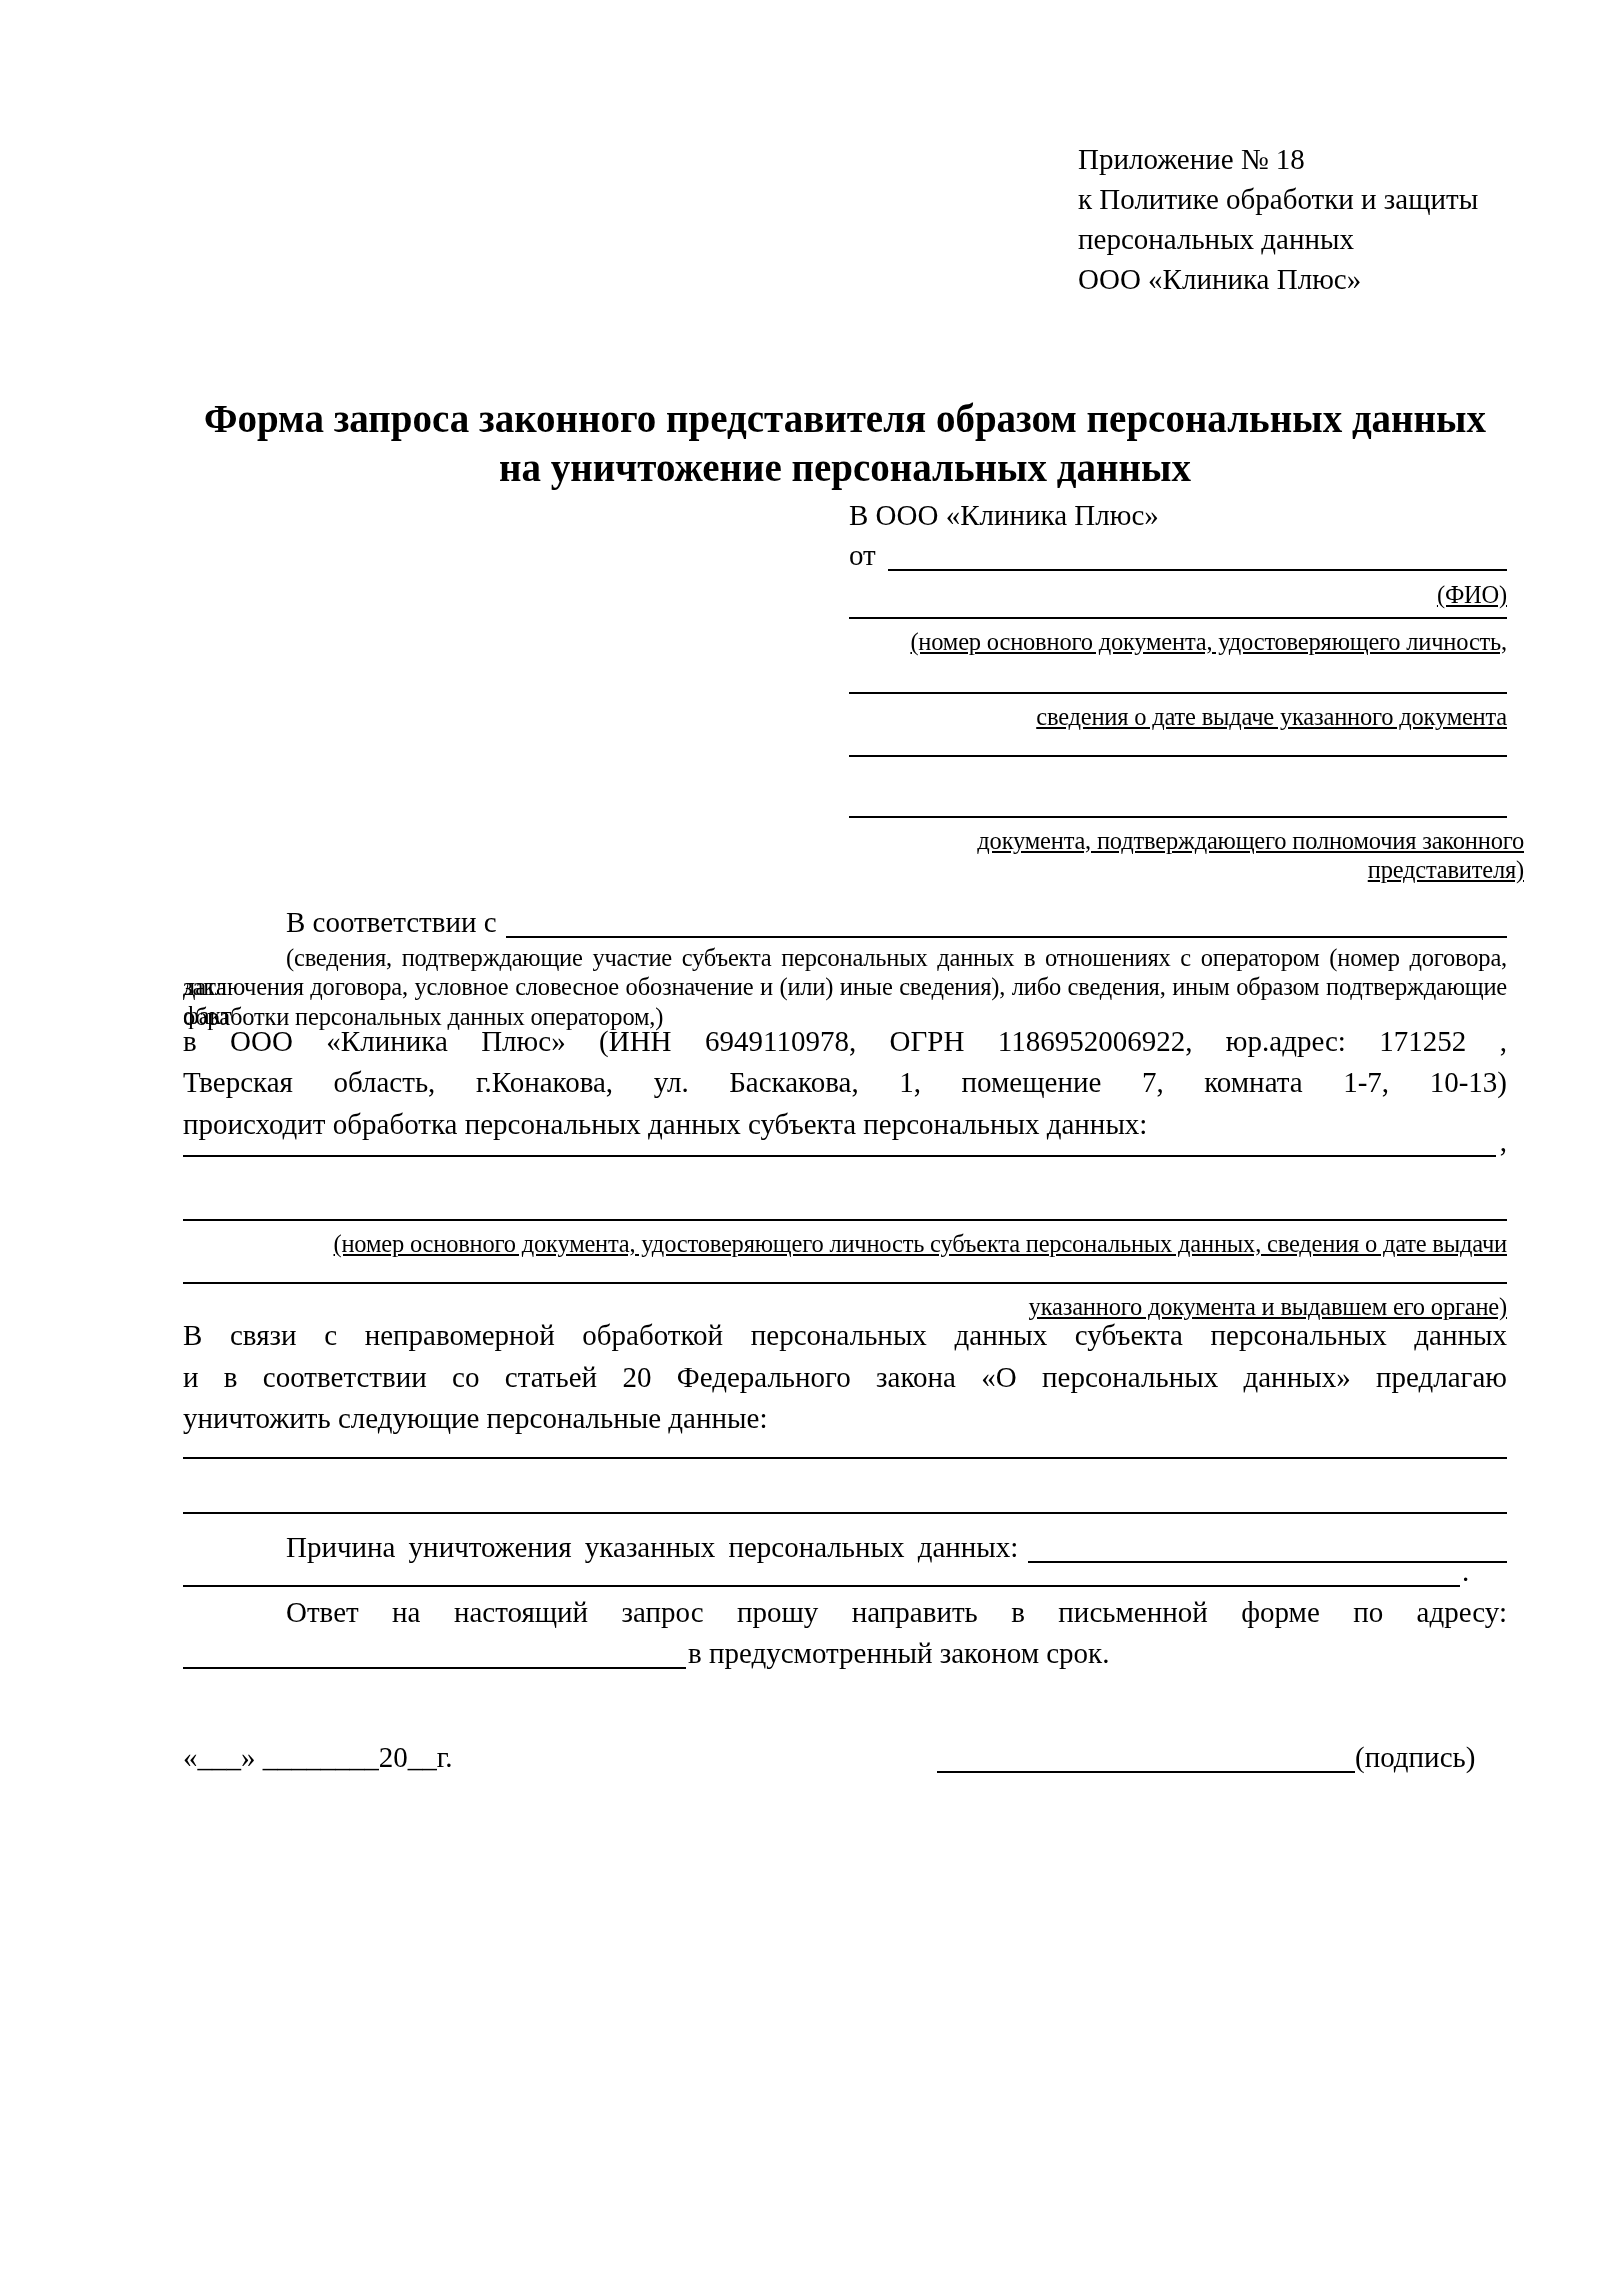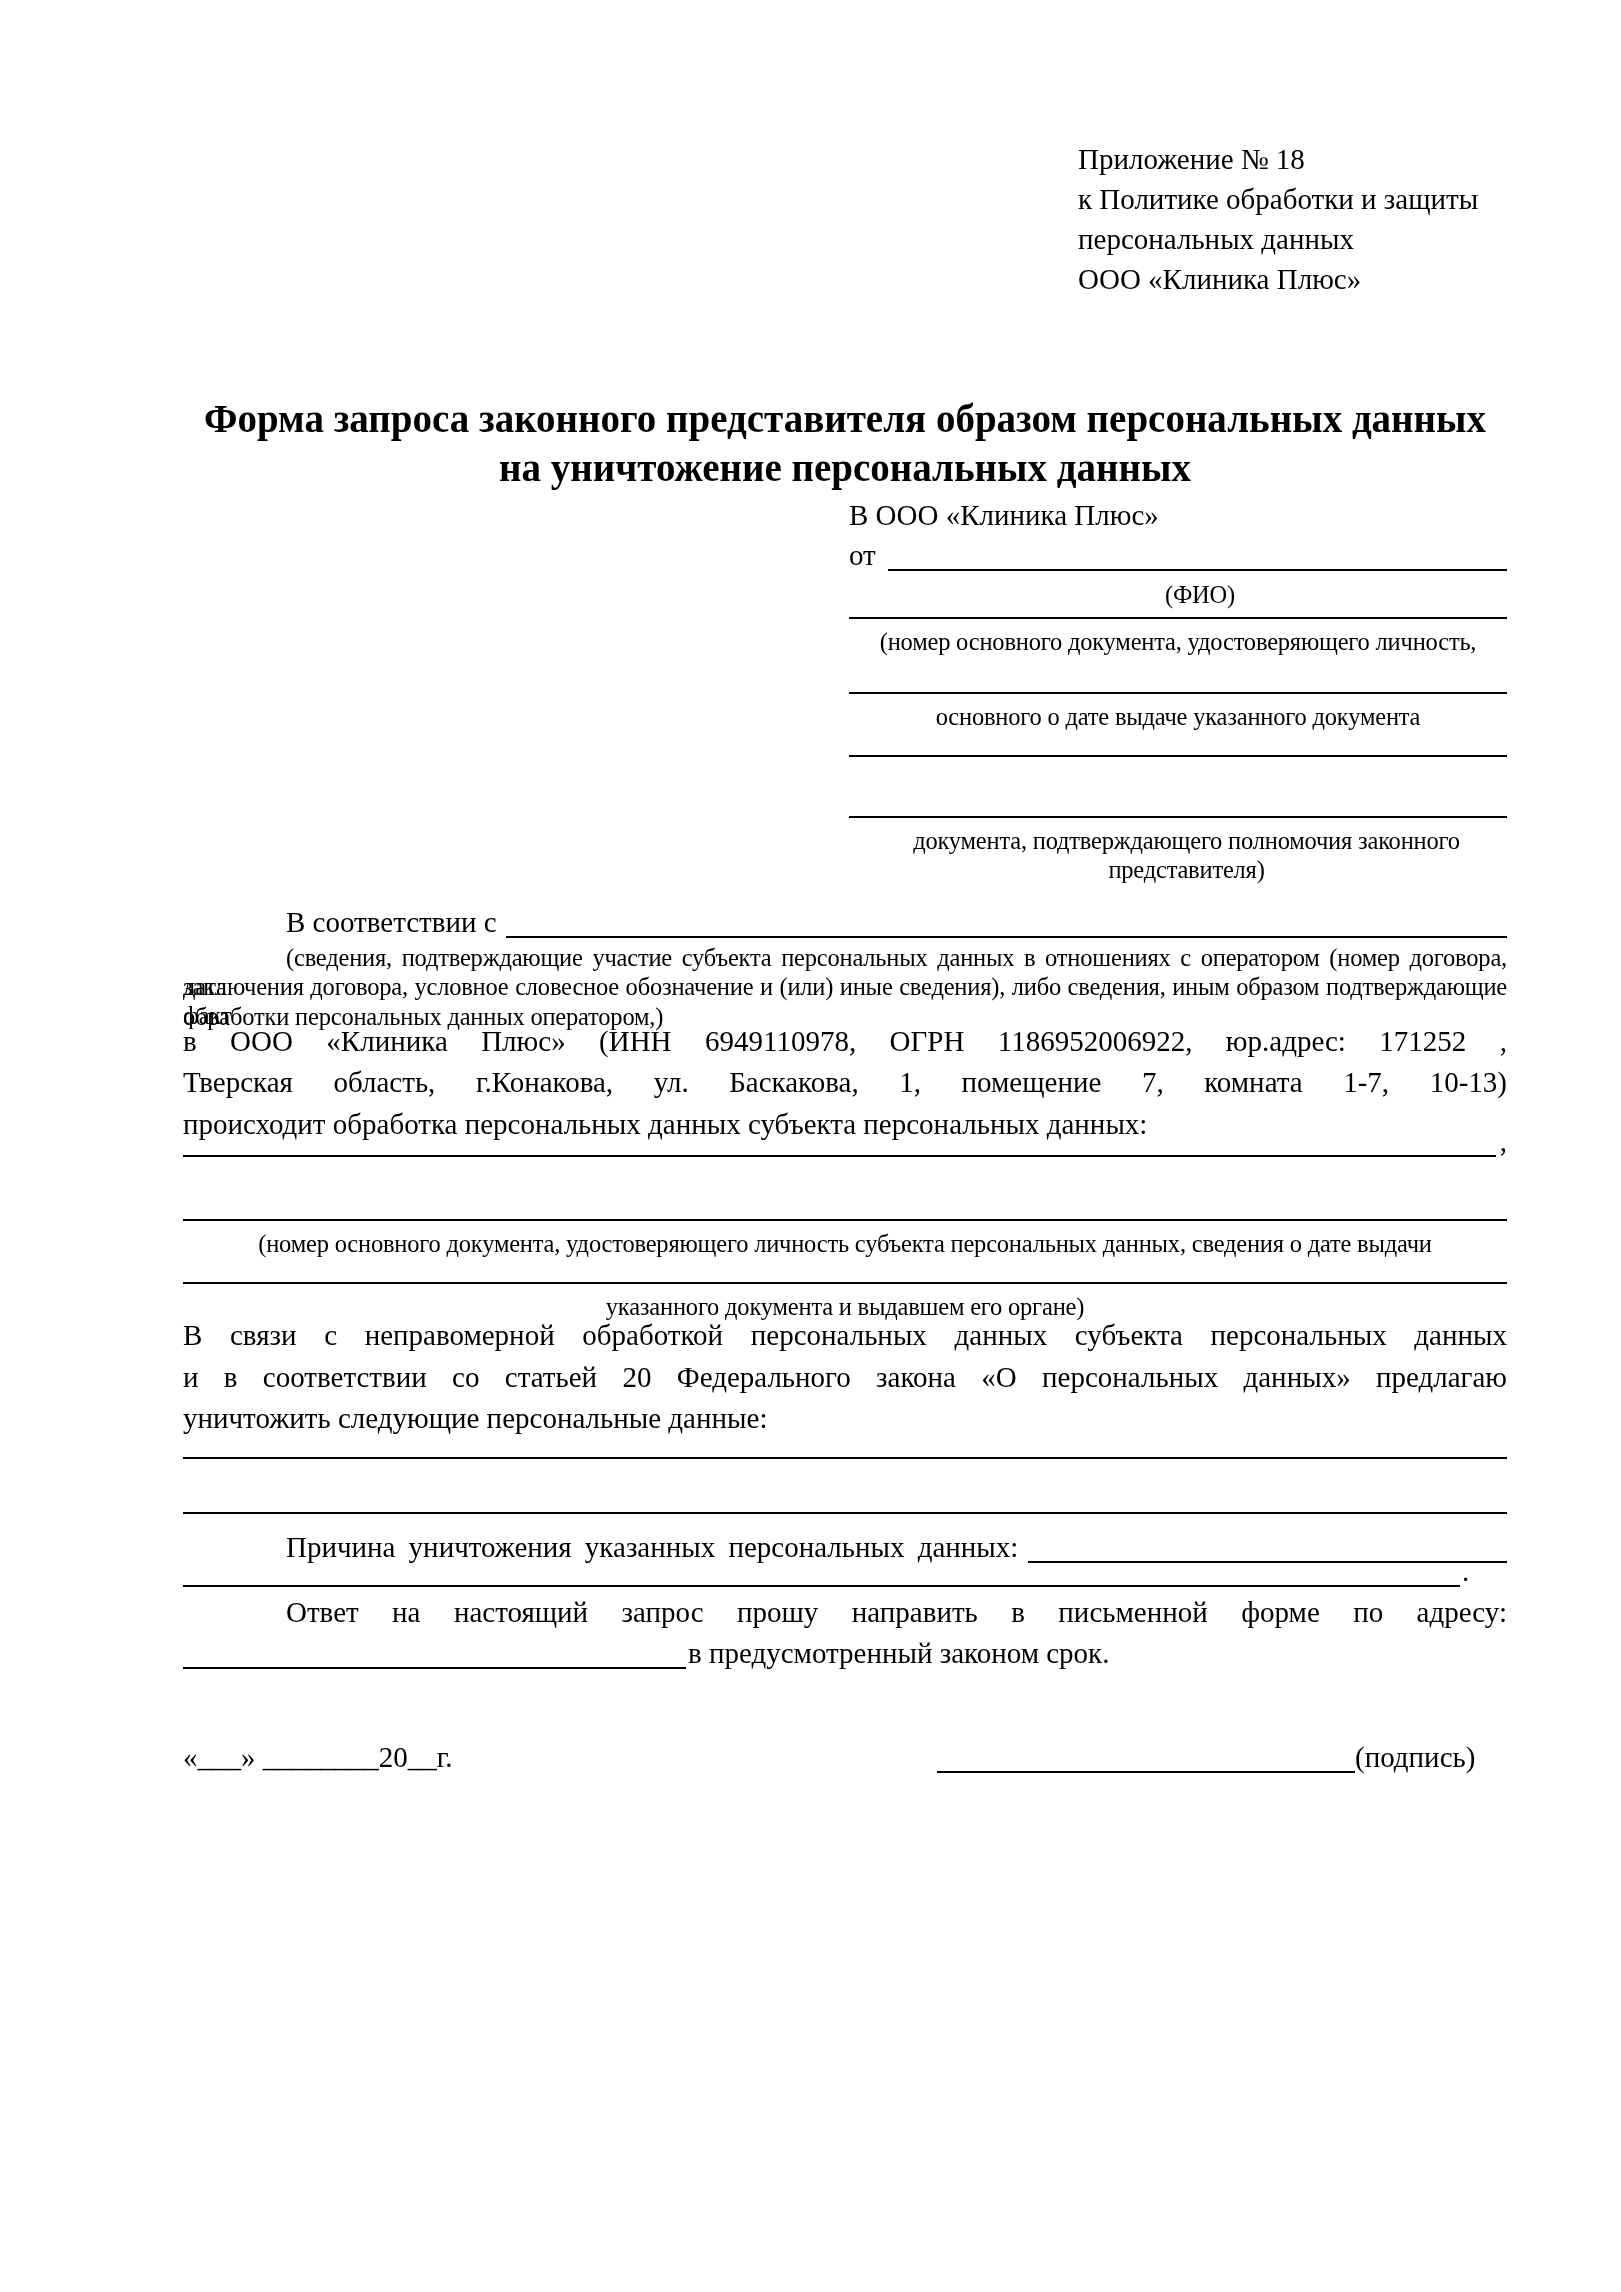--- a/index.html
+++ b/index.html
@@ -9,21 +9,21 @@
     height: 2293px;
     background: #ffffff;
     color: #000000;
     font-family: "Liberation Serif", "DejaVu Serif", serif;
     overflow: hidden;
   }
   .abs { position: absolute; }
   .body-text { font-size: 29px; line-height: 41px; }
   .small-text { font-size: 24.5px; line-height: 29px; letter-spacing: -0.2px; }
   .title-text { font-size: 39px; font-weight: bold; line-height: 49px; text-align: center; }
-  .center { text-align: center; }
+  .center { text-align: right; text-decoration: underline; }
   .just { text-align: justify; text-align-last: justify; }
   .rule { height: 0; border-bottom: 2.9px solid #000000; }
   .row { display: flex; align-items: flex-end; height: 41px; }
   .fill { border-bottom: 2.9px solid #000000; margin-bottom: 4.9px; height: 0; }
   .grow { flex: 1; }
   .nowrap { white-space: nowrap; }
 </style>
 </head>
 <body>
 
@@ -46,21 +46,21 @@
   <div class="abs body-text row" style="left:849px; right:114px; top:535px;">
     <span>от</span>
     <span class="fill grow" style="margin-left:11.8px;"></span>
   </div>
   <div class="abs small-text center" style="left:893px; right:114px; top:580px;">(ФИО)</div>
 
   <div class="abs rule" style="left:849px; right:114px; top:617px;"></div>
   <div class="abs small-text center" style="left:849px; right:114px; top:627px;">(номер основного документа, удостоверяющего личность,</div>
 
   <div class="abs rule" style="left:849px; right:114px; top:692px;"></div>
-  <div class="abs small-text center" style="left:849px; right:114px; top:702px;">основного о дате выдаче указанного документа</div>
+  <div class="abs small-text center" style="left:849px; right:114px; top:702px;">сведения о дате выдаче указанного документа</div>
 
   <div class="abs rule" style="left:849px; right:114px; top:755px;"></div>
 
   <div class="abs rule" style="left:849px; right:114px; top:816px;"></div>
   <div class="abs small-text center" style="left:849px; right:97px; top:826px;">документа, подтверждающего полномочия законного представителя)</div>
 
   <div class="abs body-text row" style="left:183px; right:114px; top:902px;">
     <span class="nowrap" style="padding-left:103px;">В соответствии с</span>
     <span class="fill grow" style="margin-left:9.8px;"></span>
   </div>

